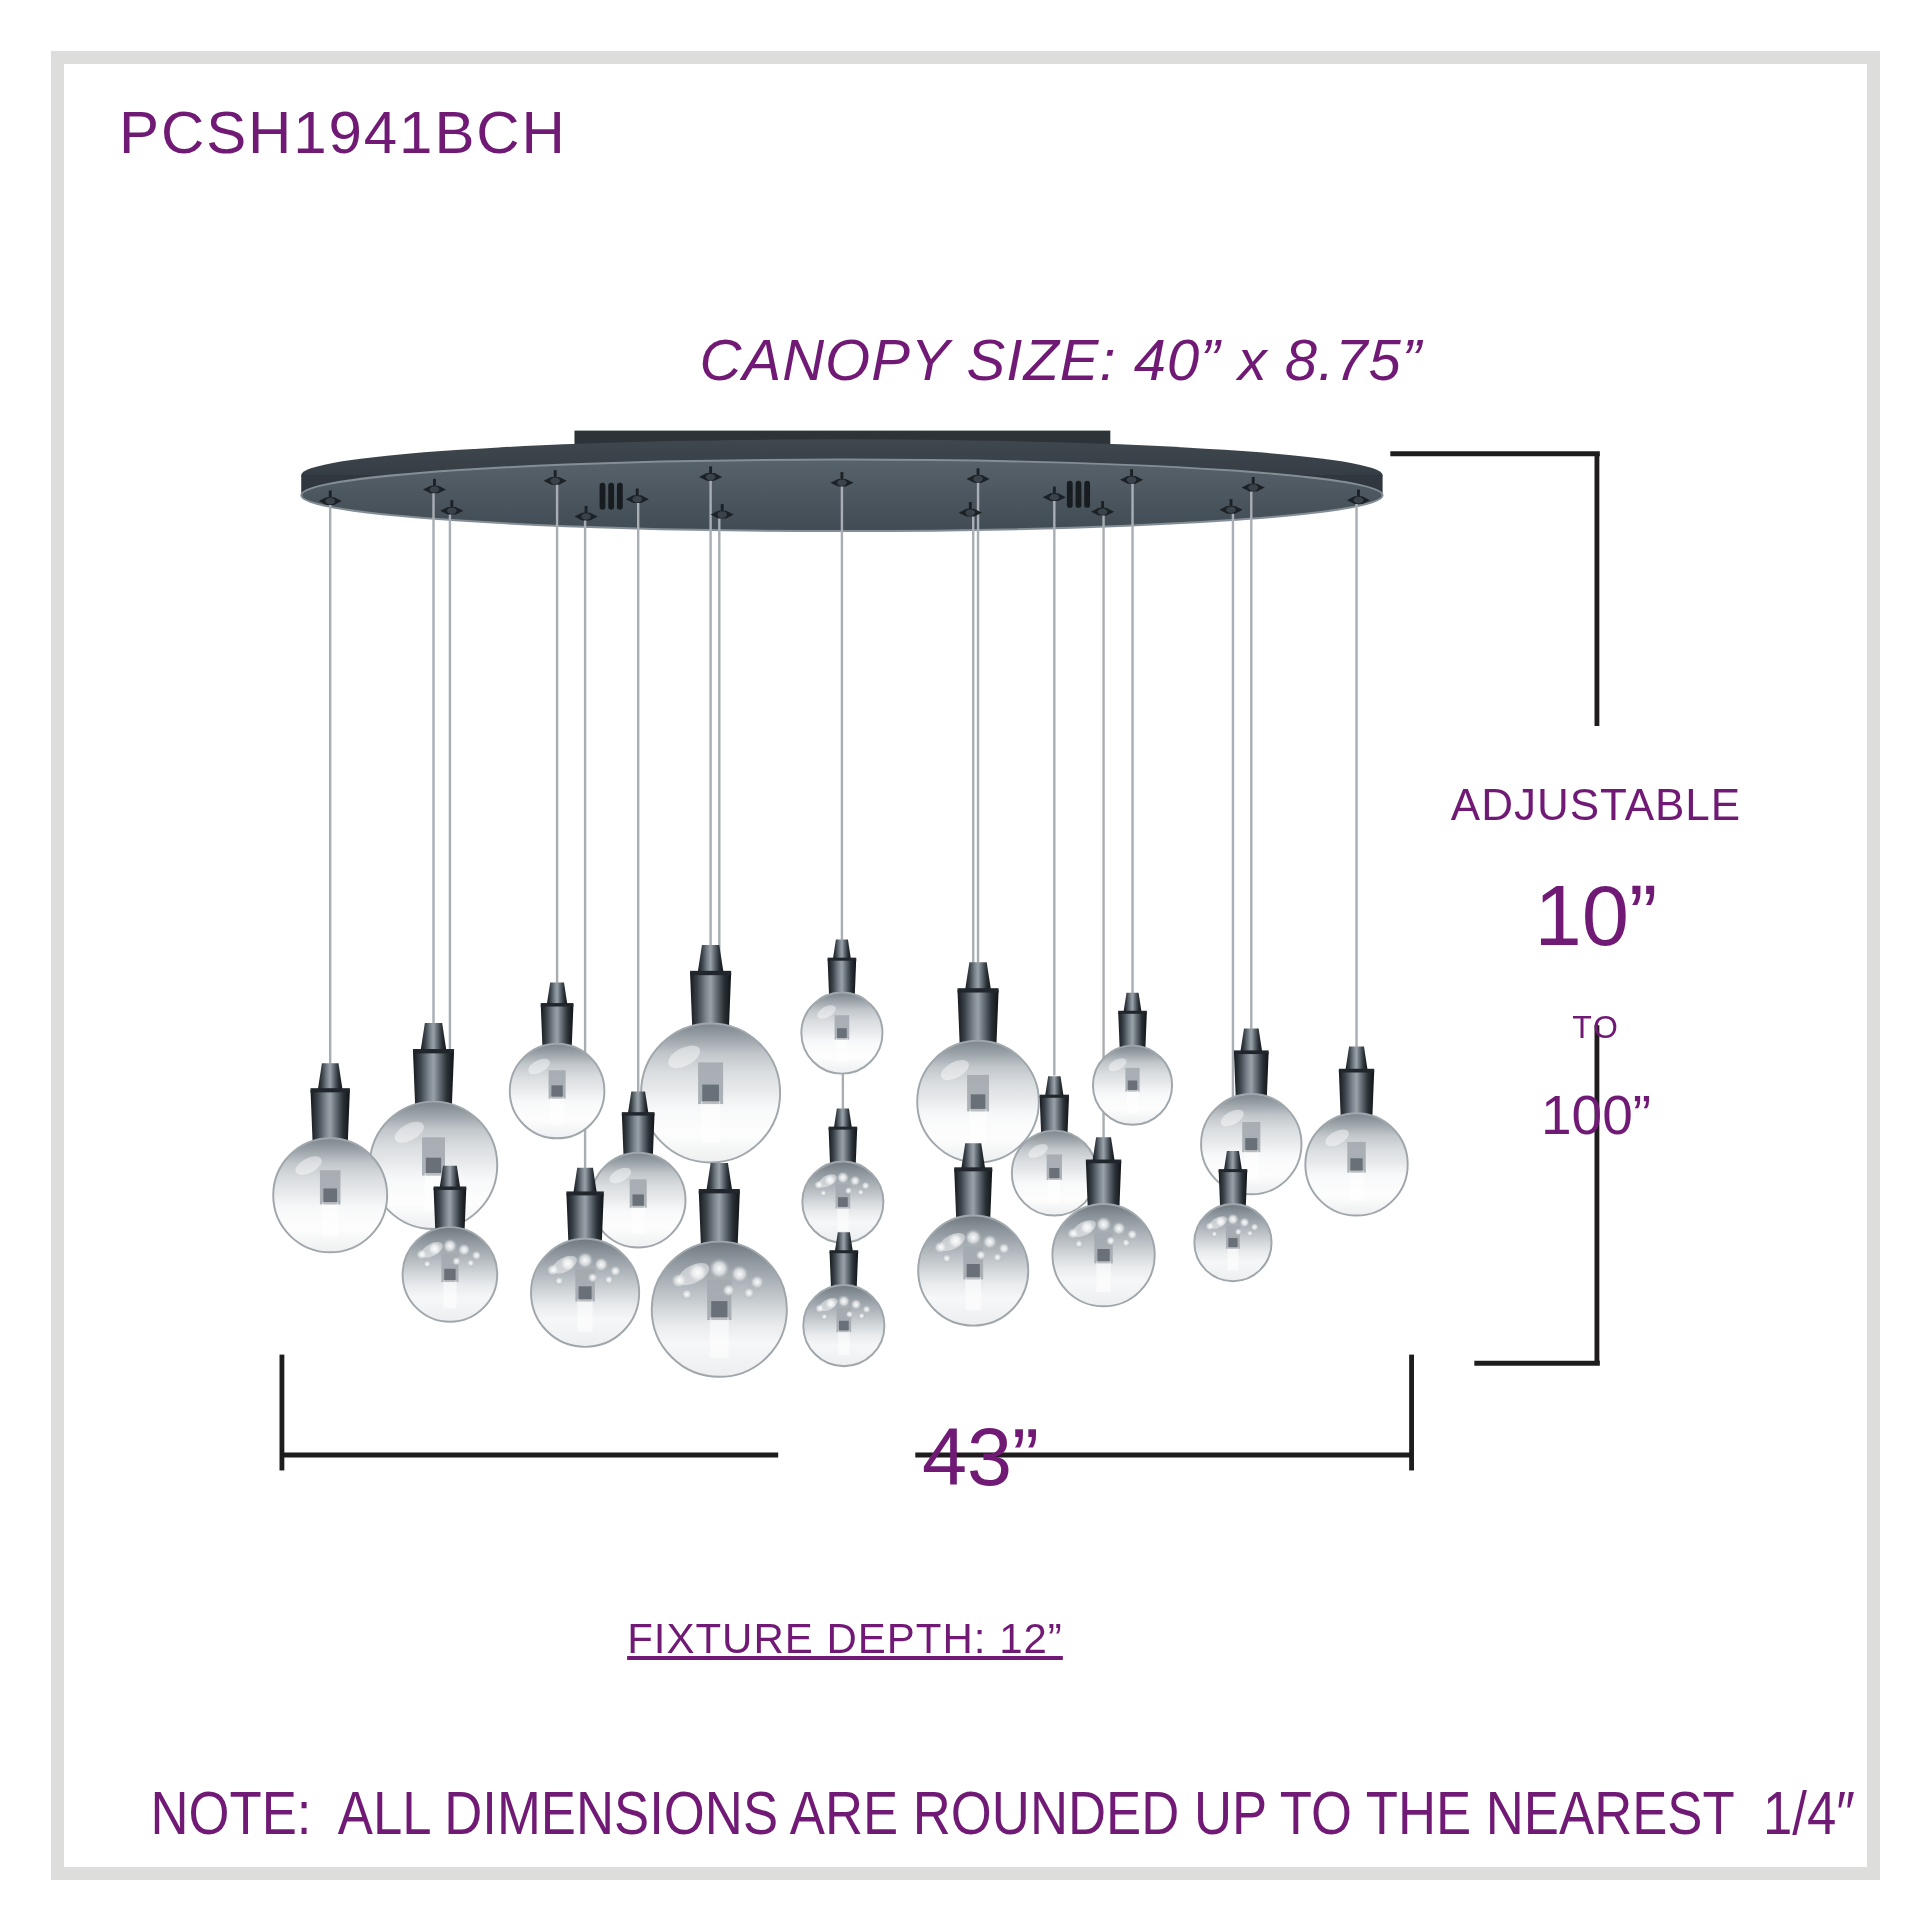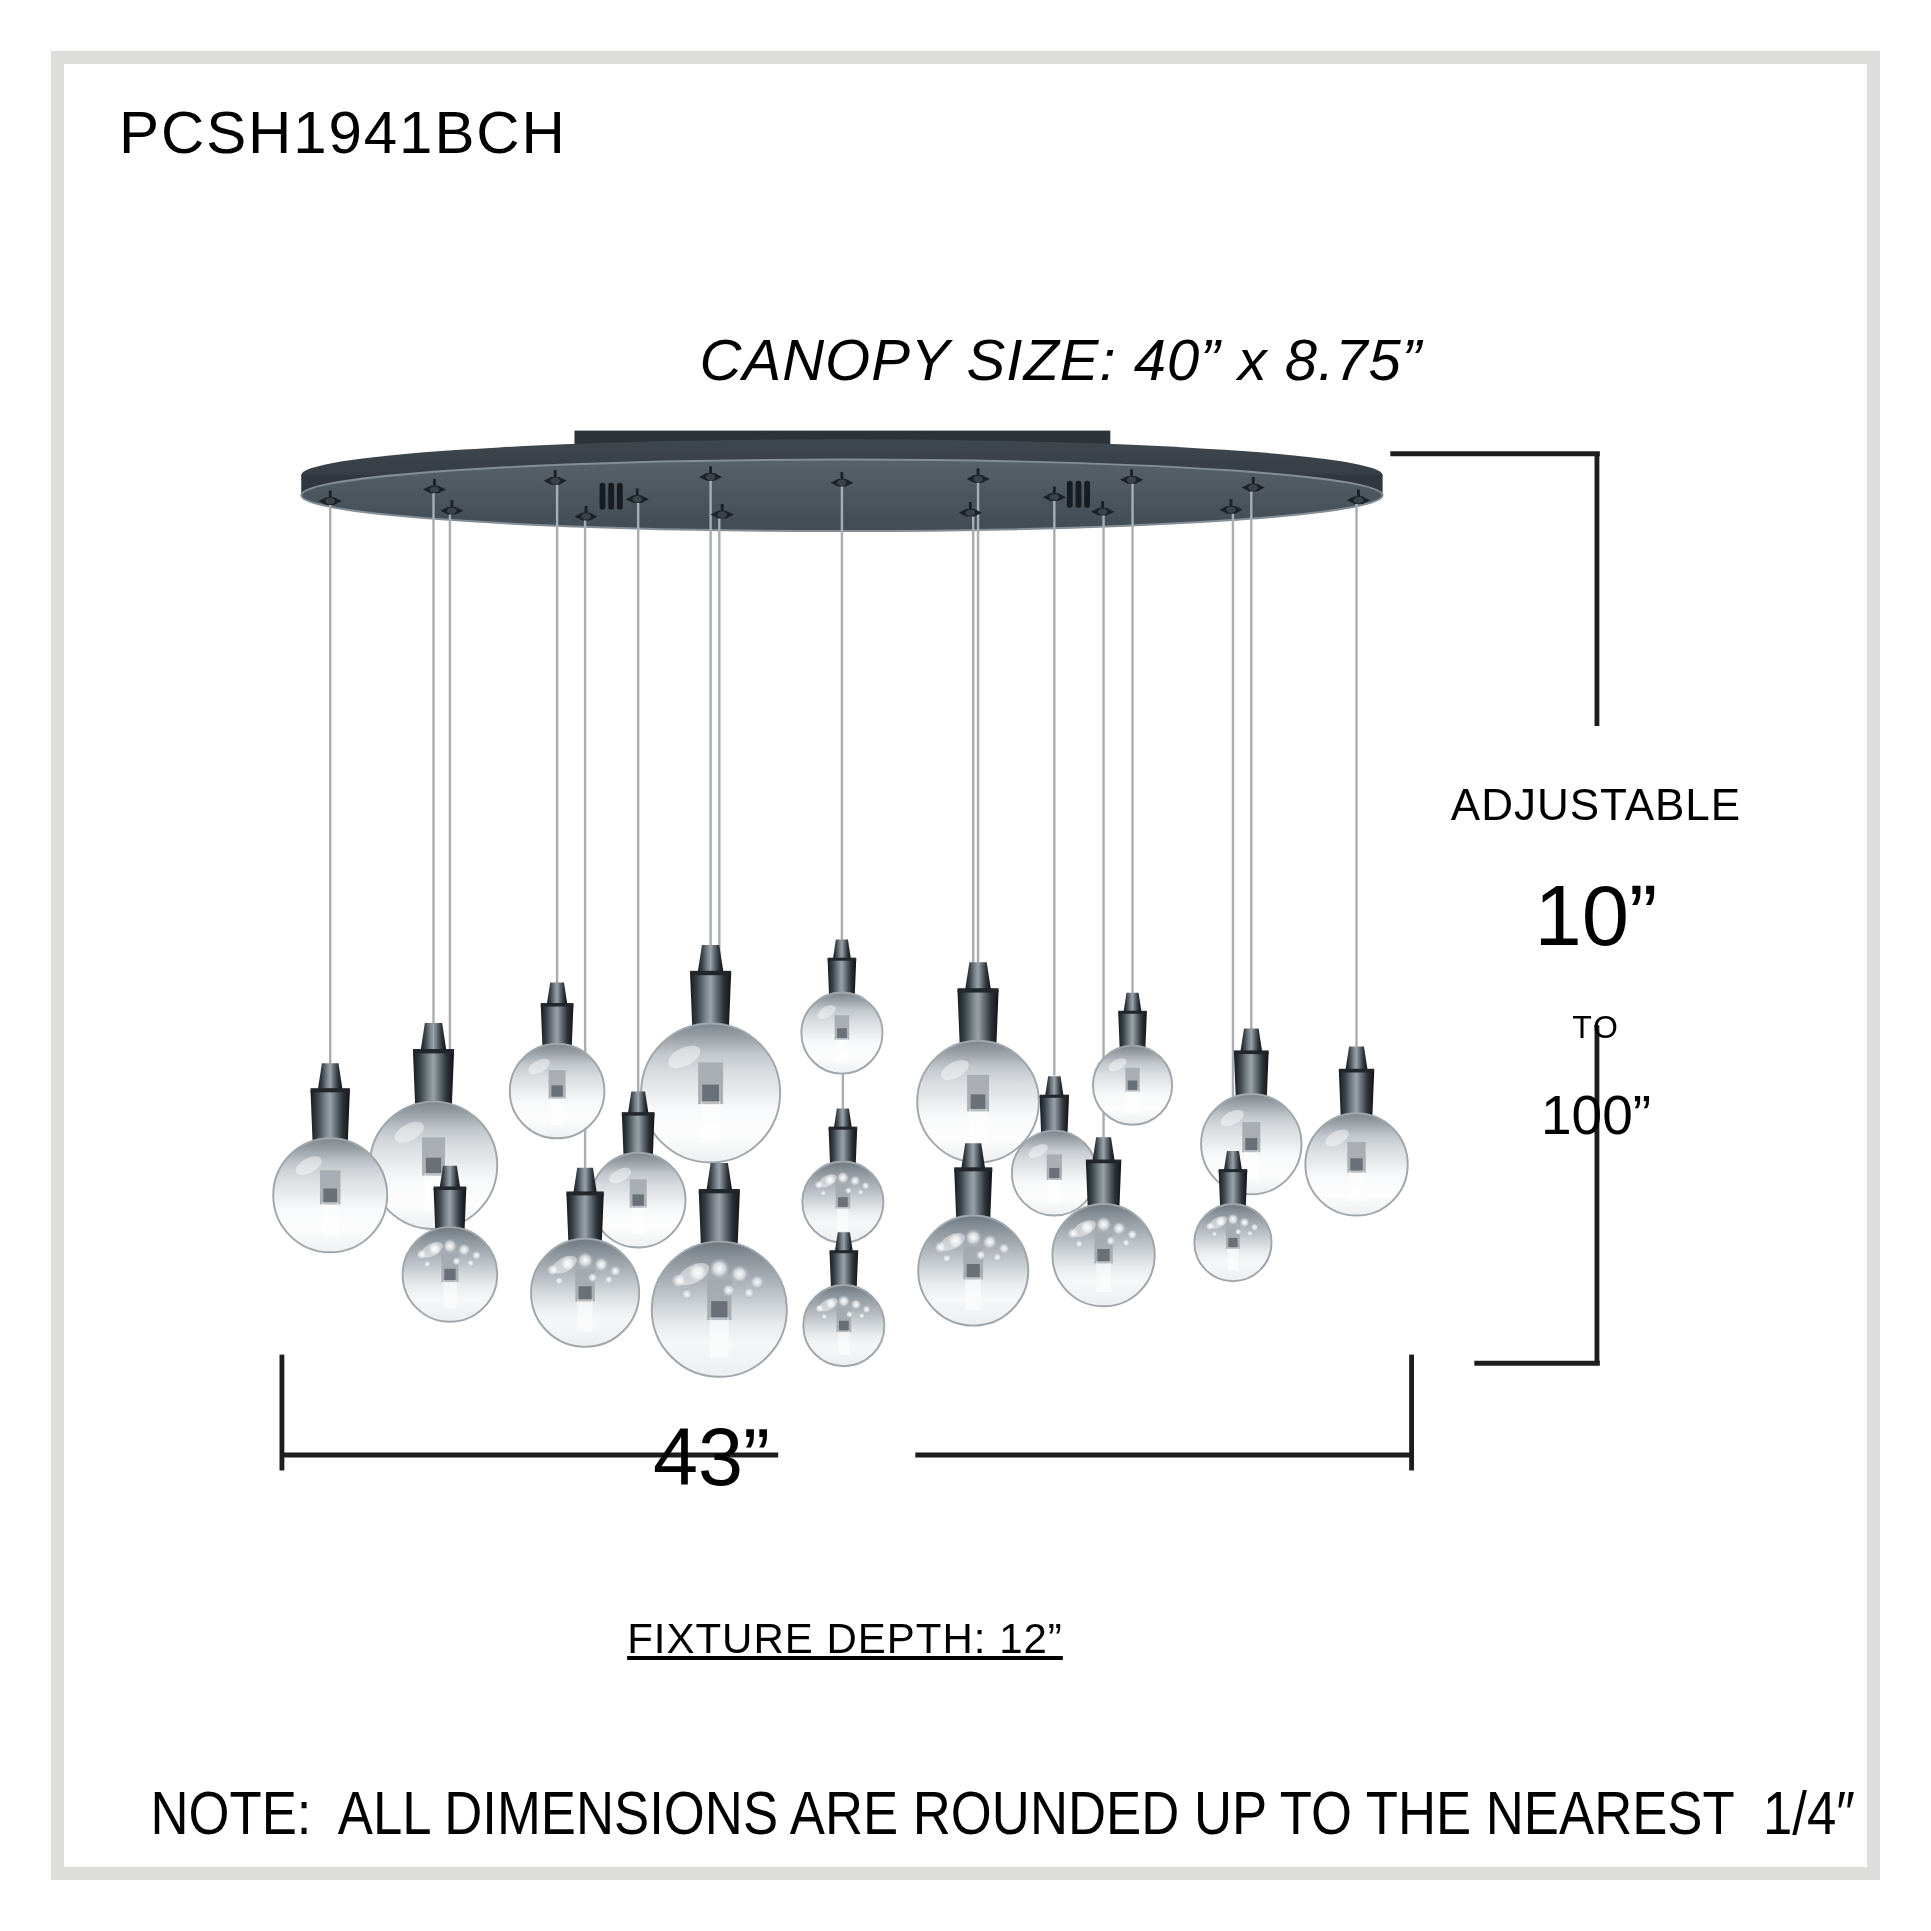--- a/index.html
+++ b/index.html
@@ -1,26 +1,26 @@
 <!DOCTYPE html>
 <html><head>
 <meta charset="utf-8">
 <style>
   html,body{margin:0;padding:0;background:#ffffff;}
   body{width:1931px;height:1931px;position:relative;font-family:"Liberation Sans",sans-serif;color:#221e1f;overflow:hidden;}
   .frame{position:absolute;left:51px;top:51px;right:51px;bottom:51px;border:13.5px solid #dddddb;background:#ffffff;}
-  .txt{position:absolute;white-space:pre;color:#000000;}
+  .txt{position:absolute;white-space:pre;color:#701a75;}
   #model{left:119px;top:98px;font-size:60px;letter-spacing:1.9px;}
   #canopy-label{left:263px;top:326px;width:1159px;text-align:right;font-size:58px;letter-spacing:1px;font-style:italic;}
   #adj-block{left:1403px;top:751px;width:386px;text-align:center;line-height:1;}
   #adj-label{font-size:44px;letter-spacing:1px;}
   #adj-min{font-size:85px;margin-top:13.5px;}
   #adj-to{font-size:32px;margin-top:21px;letter-spacing:1.9px;}
   #adj-max{font-size:55px;margin-top:13.5px;text-align:center;}
-  #width-label{left:653px;top:1411px;width:386px;text-align:left;font-size:81px;}
+  #width-label{left:653px;top:1411px;width:386px;text-align:right;font-size:81px;}
   #depth-label{left:362px;top:1615px;width:966px;text-align:center;font-size:42px;letter-spacing:1px;text-decoration:underline;}
   #note-label{left:0;top:1777px;width:1931px;font-size:62px;}
   #note-label span{display:inline-block;transform:scaleX(0.85);}
   svg{position:absolute;left:0;top:0;}
   .cord{stroke:#a8aeb3;stroke-width:2.5;}
   .dim{stroke:#1f1c1d;stroke-width:5;fill:none;}
 </style>
 </head>
 <body>
 

